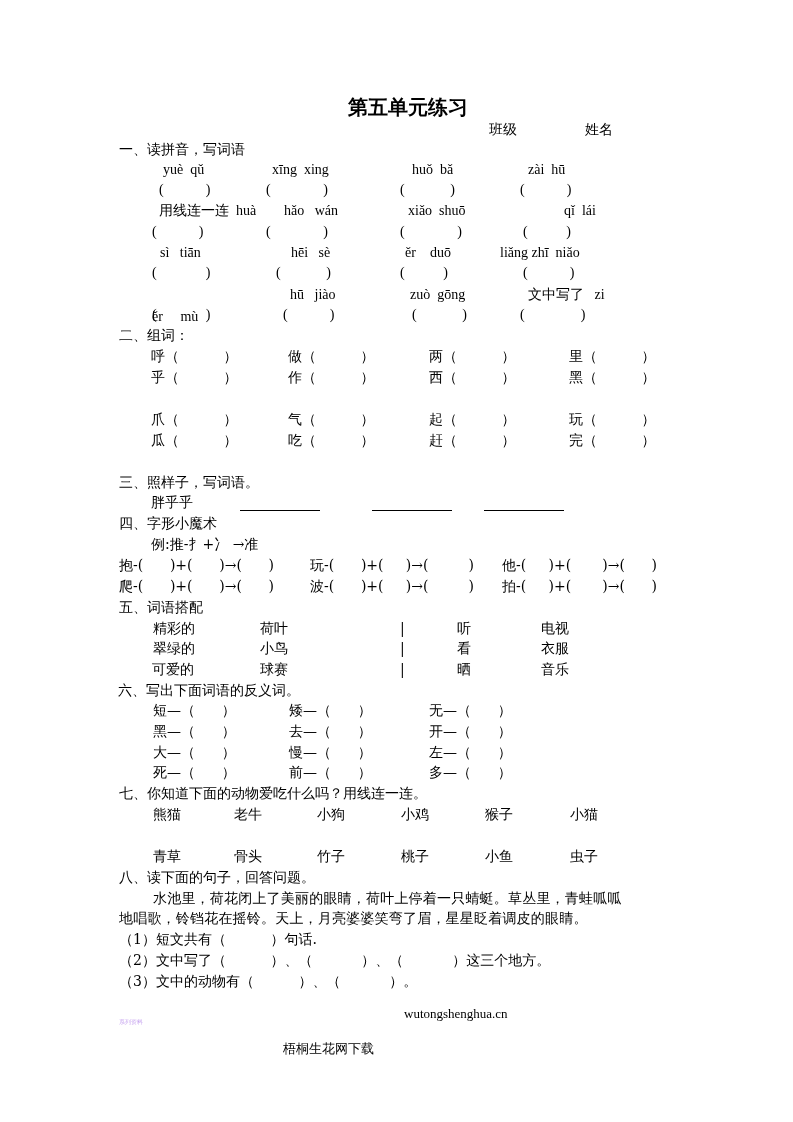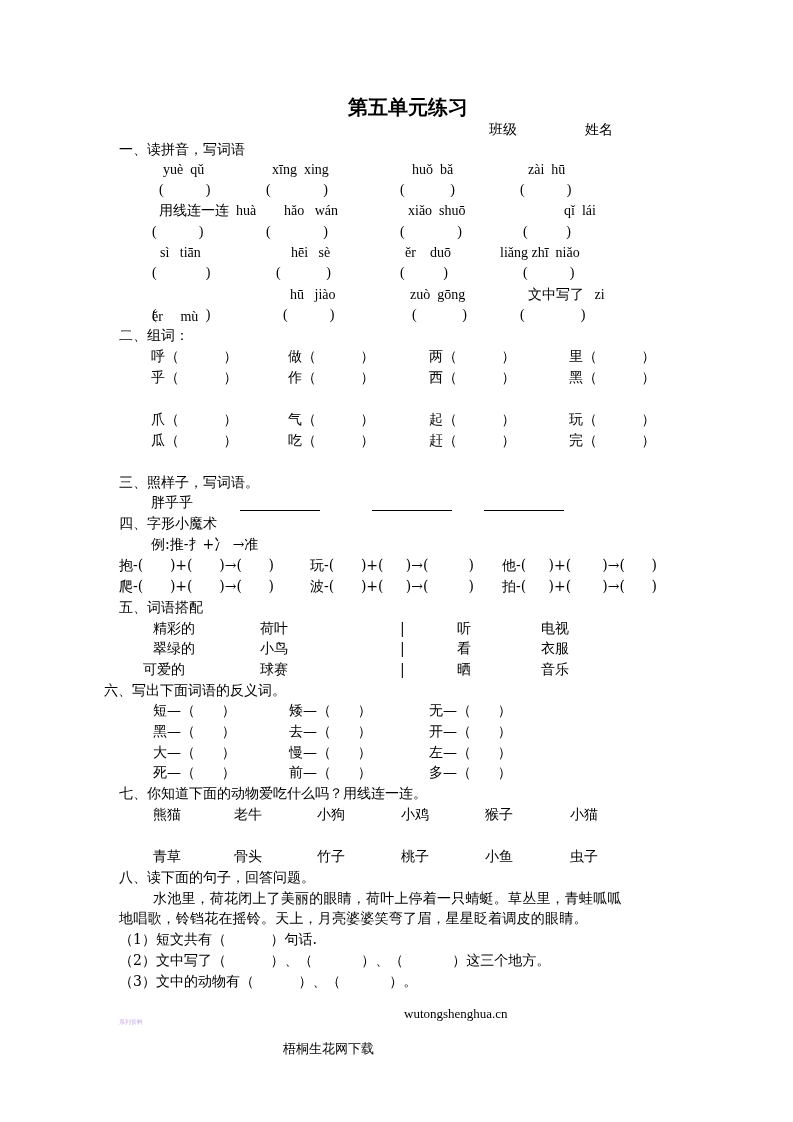--- a/index.html
+++ b/index.html
@@ -86,35 +86,35 @@
 <div class="t" style="left:119px;top:557px;">抱-(      )+(      )→(      )</div>
 <div class="t" style="left:310px;top:557px;">玩-(      )+(     )→(         )</div>
 <div class="t" style="left:502px;top:557px;">他-(     )+(       )→(      )</div>
 <div class="t" style="left:119px;top:578px;">爬-(      )+(      )→(      )</div>
 <div class="t" style="left:310px;top:578px;">波-(      )+(     )→(         )</div>
 <div class="t" style="left:502px;top:578px;">拍-(     )+(       )→(      )</div>
 
 <div class="t" style="left:119px;top:599px;">五、词语搭配</div>
 <div class="t" style="left:153px;top:620px;">精彩的</div>
 <div class="t" style="left:153px;top:640px;">翠绿的</div>
-<div class="t" style="left:143px;top:661px;">可爱的</div>
+<div class="t" style="left:152px;top:661px;">可爱的</div>
 <div class="t" style="left:260px;top:620px;">荷叶</div>
 <div class="t" style="left:260px;top:640px;">小鸟</div>
 <div class="t" style="left:260px;top:661px;">球赛</div>
 <div class="t" style="left:400px;top:620px;">|</div>
 <div class="t" style="left:400px;top:640px;">|</div>
 <div class="t" style="left:400px;top:661px;">|</div>
 <div class="t" style="left:457px;top:620px;">听</div>
 <div class="t" style="left:457px;top:640px;">看</div>
 <div class="t" style="left:457px;top:661px;">晒</div>
 <div class="t" style="left:541px;top:620px;">电视</div>
 <div class="t" style="left:541px;top:640px;">衣服</div>
 <div class="t" style="left:541px;top:661px;">音乐</div>
 
-<div class="t" style="left:104px;top:682px;">六、写出下面词语的反义词。</div>
+<div class="t" style="left:118px;top:682px;">六、写出下面词语的反义词。</div>
 <div class="t" style="left:153px;top:702px;">短—（      ）</div>
 <div class="t" style="left:289px;top:702px;">矮—（      ）</div>
 <div class="t" style="left:429px;top:702px;">无—（      ）</div>
 <div class="t" style="left:153px;top:723px;">黑—（      ）</div>
 <div class="t" style="left:289px;top:723px;">去—（      ）</div>
 <div class="t" style="left:429px;top:723px;">开—（      ）</div>
 <div class="t" style="left:153px;top:744px;">大—（      ）</div>
 <div class="t" style="left:289px;top:744px;">慢—（      ）</div>
 <div class="t" style="left:429px;top:744px;">左—（      ）</div>
 <div class="t" style="left:153px;top:764px;">死—（      ）</div>

